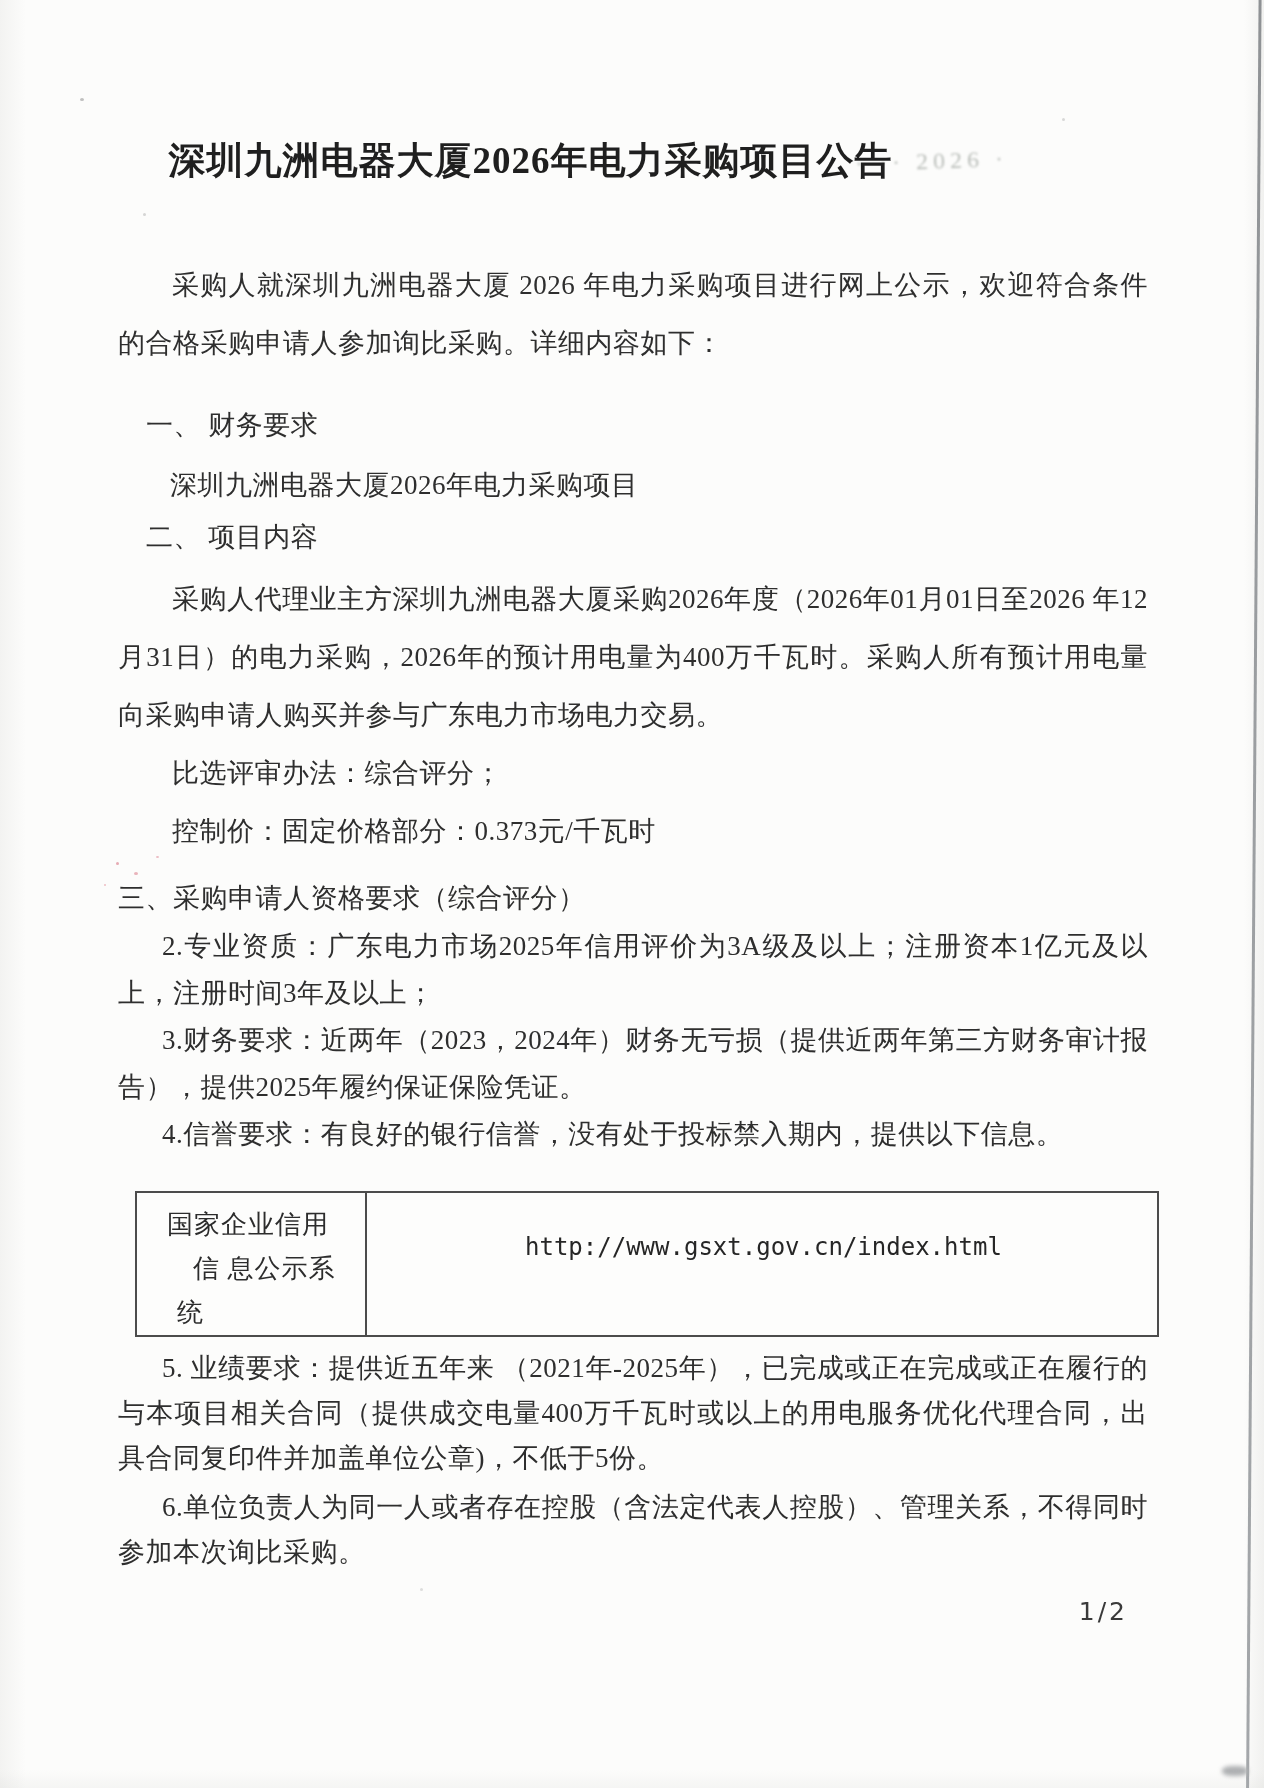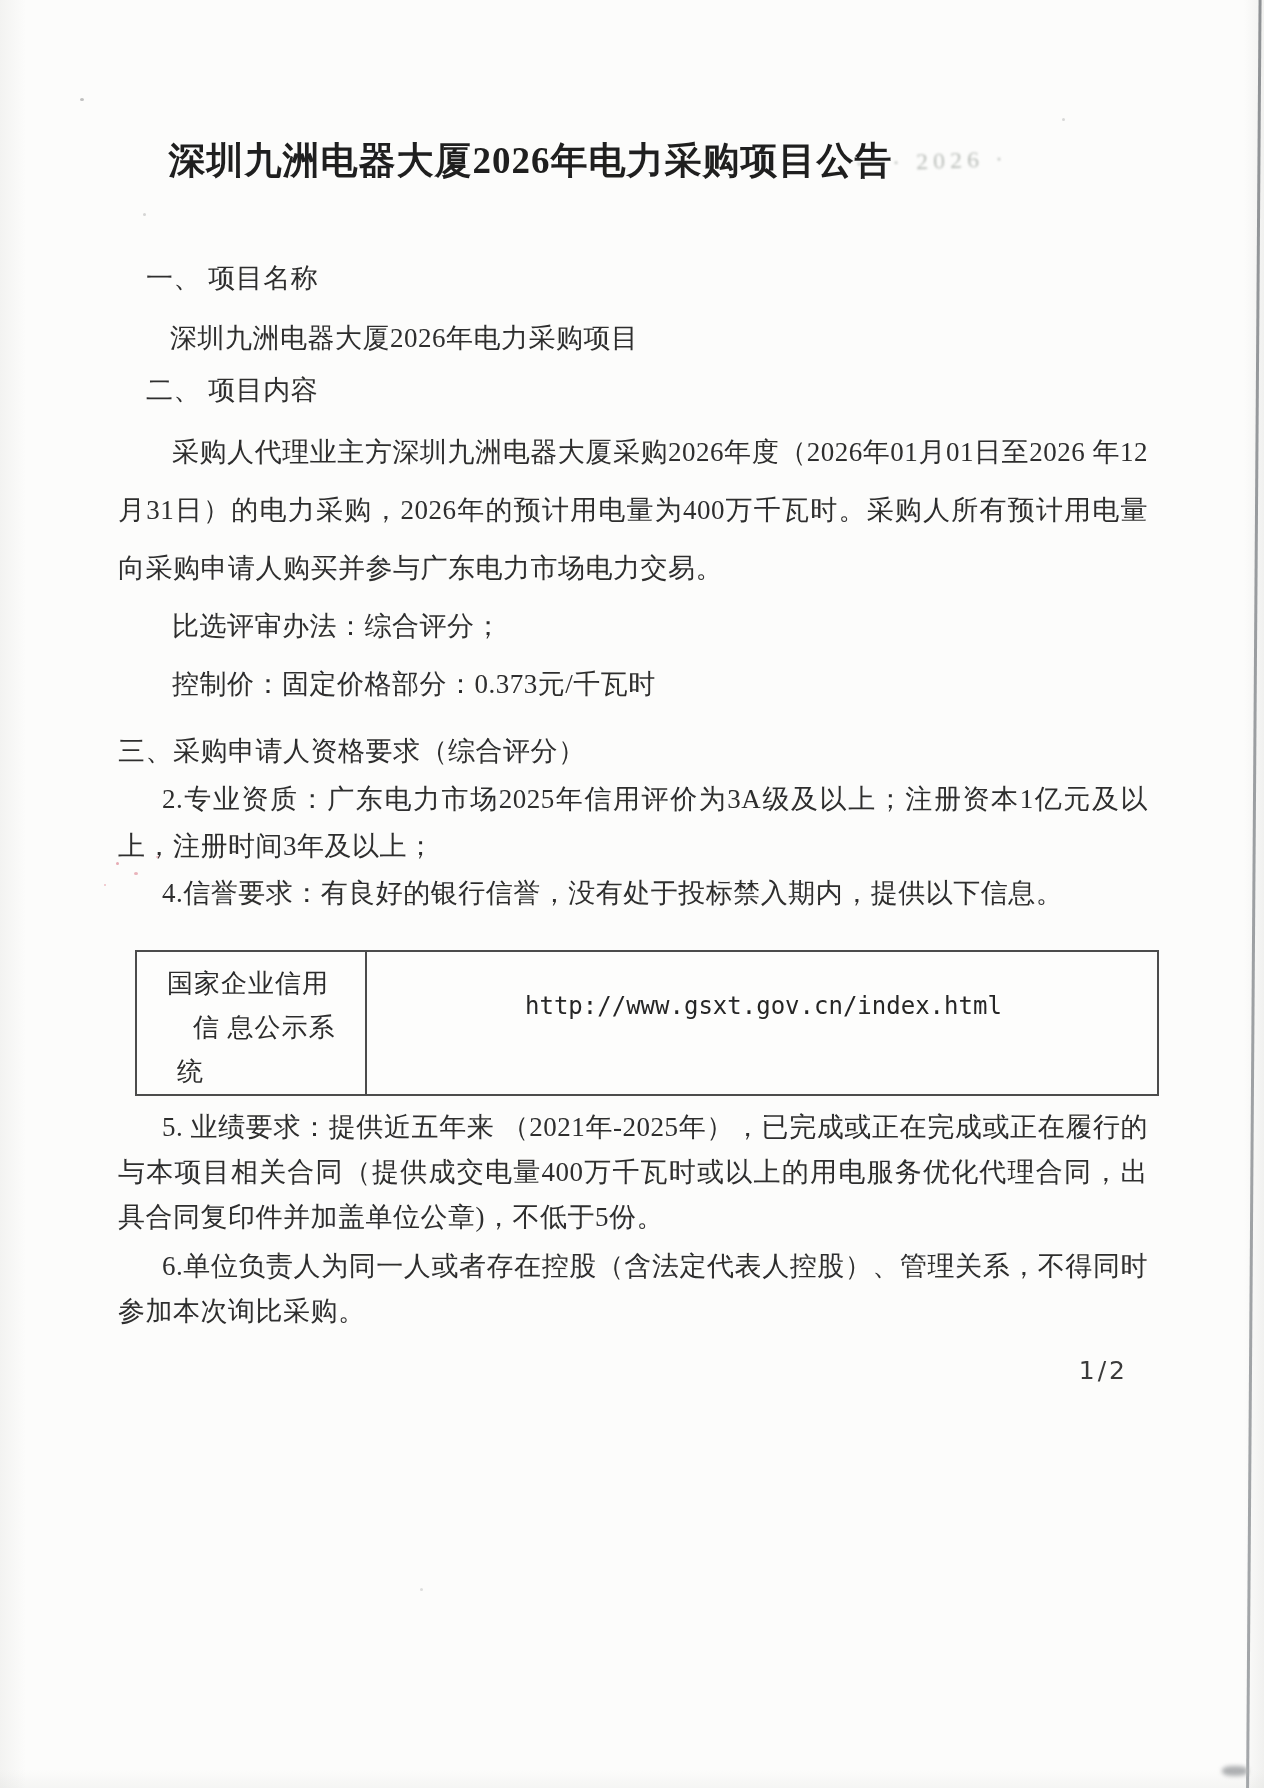--- a/index.html
+++ b/index.html
@@ -90,36 +90,38 @@
 <body>
 
 <div class="page">
 
   <div class="stamp">· ·· 2026 ·</div>
 
   <div class="content">
 
     <h1 class="title">深圳九洲电器大厦2026年电力采购项目公告</h1>
 
+    <p class="body-text lh58 indent just">采购人就深圳九洲电器大厦 2026 年电力采购项目进行网上公示，欢迎符合条件的合格采购申请人参加询比采购。详细内容如下：</p>
 
-    <div class="heading h1x">一、 项目名称</div>
+    <div class="heading h1x">一、 财务要求</div>
 
     <div class="sec1-body">深圳九洲电器大厦2026年电力采购项目</div>
 
     <div class="heading h2x">二、 项目内容</div>
 
     <p class="body-text lh58 indent just">采购人代理业主方深圳九洲电器大厦采购2026年度（2026年01月01日至2026 年12月31日）的电力采购，2026年的预计用电量为400万千瓦时。采购人所有预计用电量向采购申请人购买并参与广东电力市场电力交易。</p>
 
     <div class="body-text lh58 indent">比选评审办法：综合评分；</div>
 
     <div class="body-text lh58 indent">控制价：固定价格部分：0.373元/千瓦时</div>
 
     <div class="heading h3x">三、采购申请人资格要求（综合评分）</div>
 
     <p class="item">2.专业资质：广东电力市场2025年信用评价为3A级及以上；注册资本1亿元及以上，注册时间3年及以上；</p>
+    <p class="item">3.财务要求：近两年（2023，2024年）财务无亏损（提供近两年第三方财务审计报告），提供2025年履约保证保险凭证。</p>
     <p class="item">4.信誉要求：有良好的银行信誉，没有处于投标禁入期内，提供以下信息。</p>
 
     <table class="info-table">
       <tbody>
         <tr>
           <td class="cell-label">
             <div>国家企业信用</div>
             <div class="l2">信 息公示系</div>
             <div class="l3">统</div>
           </td>

